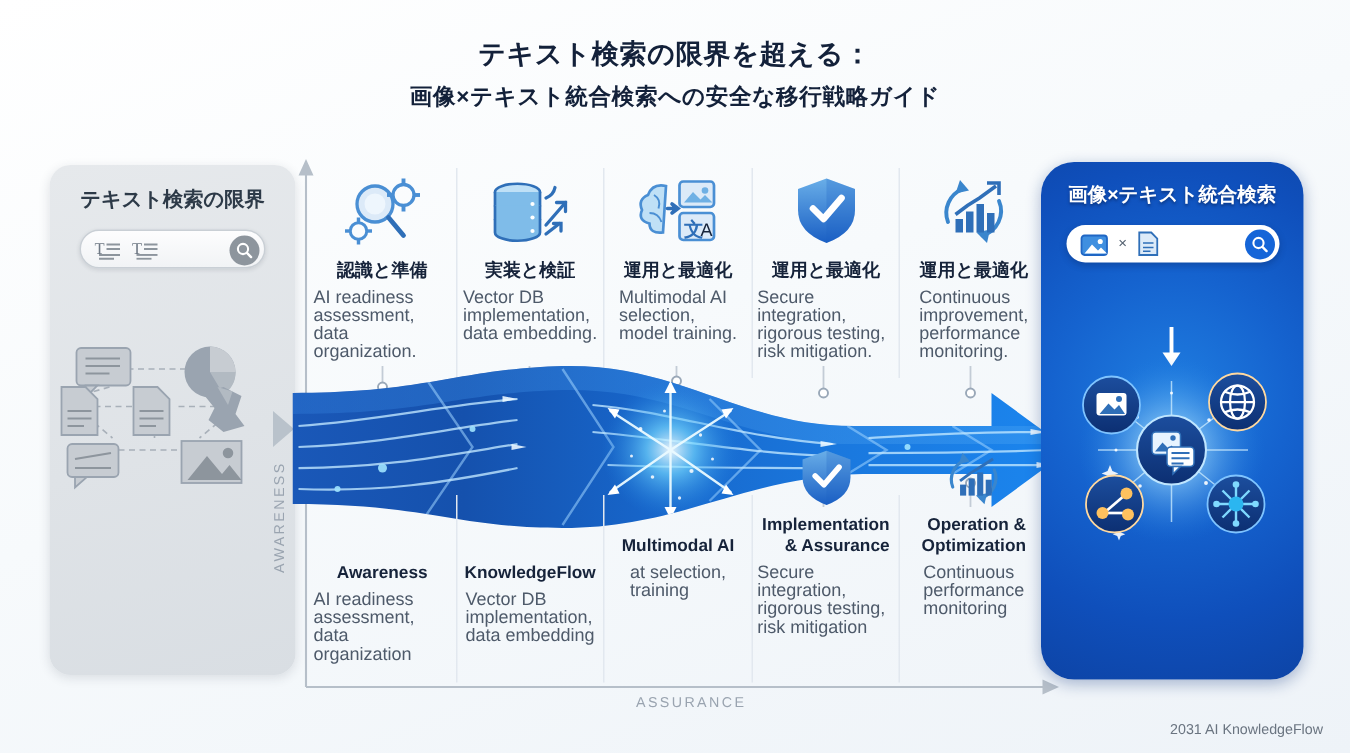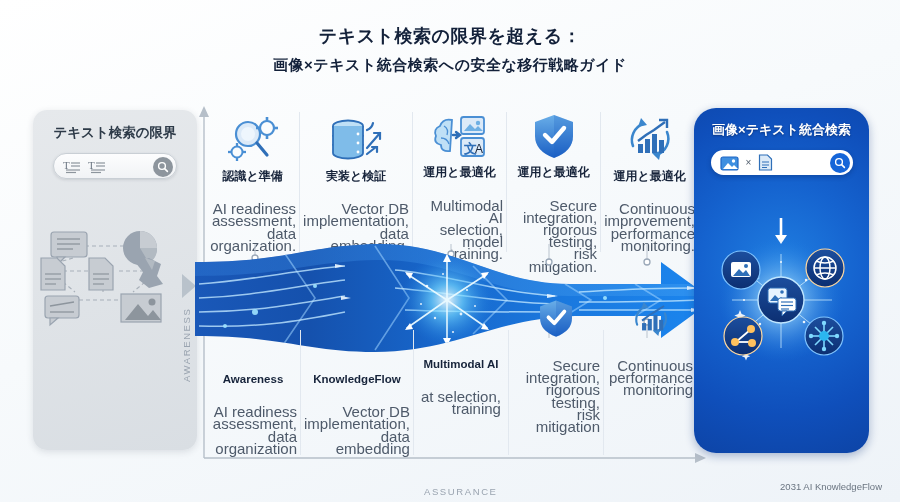--- a/index.html
+++ b/index.html
@@ -57,40 +57,40 @@
     font-size: 10.5px; line-height: 14px; color: #555f6b;
   }
 
   
   #axis { position: absolute; left: 180px; top: 98px; width: 540px; height: 380px; }
   .axis-label {
     position: absolute; color: #9aa4b0; font-size: 9.5px;
     letter-spacing: 1.6px; font-weight: normal;
   }
   #y-label { left: 181px; top: 382px; transform: rotate(-90deg); transform-origin: left top; }
-  #x-label { left: 424px; top: 486px; }
+  #x-label { left: 424px; top: 463px; }
 
   
   #cols-top { position: absolute; left: 206px; top: 112px; width: 492px; height: 140px; display: flex; }
   #cols-bot { position: absolute; left: 206px; top: 330px; width: 492px; height: 125px; display: flex; }
   .col {
     flex: 1; position: relative; padding: 0 3px;
     display: flex; flex-direction: column; align-items: center;
   }
   .col + .col { border-left: 1px solid #e2e8ef; }
   .ico { height: 58px; display: flex; align-items: center; justify-content: center; }
   #cols-bot .ico { height: 42px; }
   .col-h {
     font-size: 12px; font-weight: bold; color: #16233a;
     text-align: right; line-height: 14.5px; margin-top: 3px;
   }
   #cols-bot .col-h { font-size: 11.5px; line-height: 14px; }
   .col-d {
-    font-size: 15px; color: #4e5a6a; text-align: right;
-    line-height: 12.2px; margin-top: 20px;
+    font-size: 12px; color: #4e5a6a; text-align: left;
+    line-height: 12.2px; margin-top: 4px;
   }
 
   
   #ribbon { position: absolute; left: 195px; top: 240px; width: 520px; height: 120px; }
 
   
   #right-panel {
     position: absolute; left: 694px; top: 108px; width: 175px; height: 345px;
     border-radius: 22px; overflow: hidden;
     background: radial-gradient(circle at 50% 45%, #1f7de0 0%, #1563cf 38%, #0f4fbb 72%, #0d44a6 100%);
@@ -523,20 +523,21 @@
               <linearGradient id="shg2" x1="0" y1="0" x2="0" y2="1">
             <stop offset="0" stop-color="#69aee8"></stop>
                 <stop offset="1" stop-color="#1a5fc4"></stop>
           </linearGradient>
             </defs>
           <path d="M23 3 L42 10 v14 q0 15 -19 22 q-19 -7 -19 -22 V10 Z" fill="url(#shg2)"></path>
           <path d="M23 3 L42 10 v14 q0 15 -19 22 V3 Z" fill="#1a5fc4" opacity=".25"></path>
           <path d="M14 23 L21 30 L33 16" fill="none" stroke="#fff" stroke-width="4.4" stroke-linecap="round" stroke-linejoin="round"></path>
         </svg>
       </div>
+      <div class="col-h">Implementation<br>&amp; Assurance</div>
       <div class="col-d">Secure integration,<br>rigorous testing,<br>risk mitigation</div>
     </div>
 
     <div class="col">
       <div class="ico" style="margin-top:-32px">
         <svg width="44" height="42" viewBox="0 0 54 50">
           <g fill="none" stroke="#3a86cd" stroke-width="2.6" stroke-linecap="round">
             <path d="M10 32 a17 17 0 0 1 10 -22"></path>
             <path d="M44 18 a17 17 0 0 1 -11 23"></path>
           </g>
@@ -544,20 +545,21 @@
           <path d="M36 46 L29 39 L38 37 Z" fill="#3a86cd"></path>
           <g fill="#2f6fb8">
             <rect x="16" y="30" width="5" height="9"></rect>
               <rect x="23" y="25" width="5" height="14"></rect>
             <rect x="30" y="20" width="5" height="19"></rect>
               <rect x="37" y="26" width="5" height="13"></rect>
           </g>
           <polyline points="16,27 24,21 32,16 43,9" fill="none" stroke="#2f6fb8" stroke-width="2.4"></polyline>
         </svg>
       </div>
+      <div class="col-h">Operation &amp;<br>Optimization</div>
       <div class="col-d">Continuous<br>performance<br>monitoring</div>
     </div>
   </div>
 
   <div id="right-panel">
     <div id="right-title">画像×テキスト統合検索</div>
 
     <div class="pill">
       <div class="chips" style="align-items:center">
         <svg width="19" height="16" viewBox="0 0 19 16">

